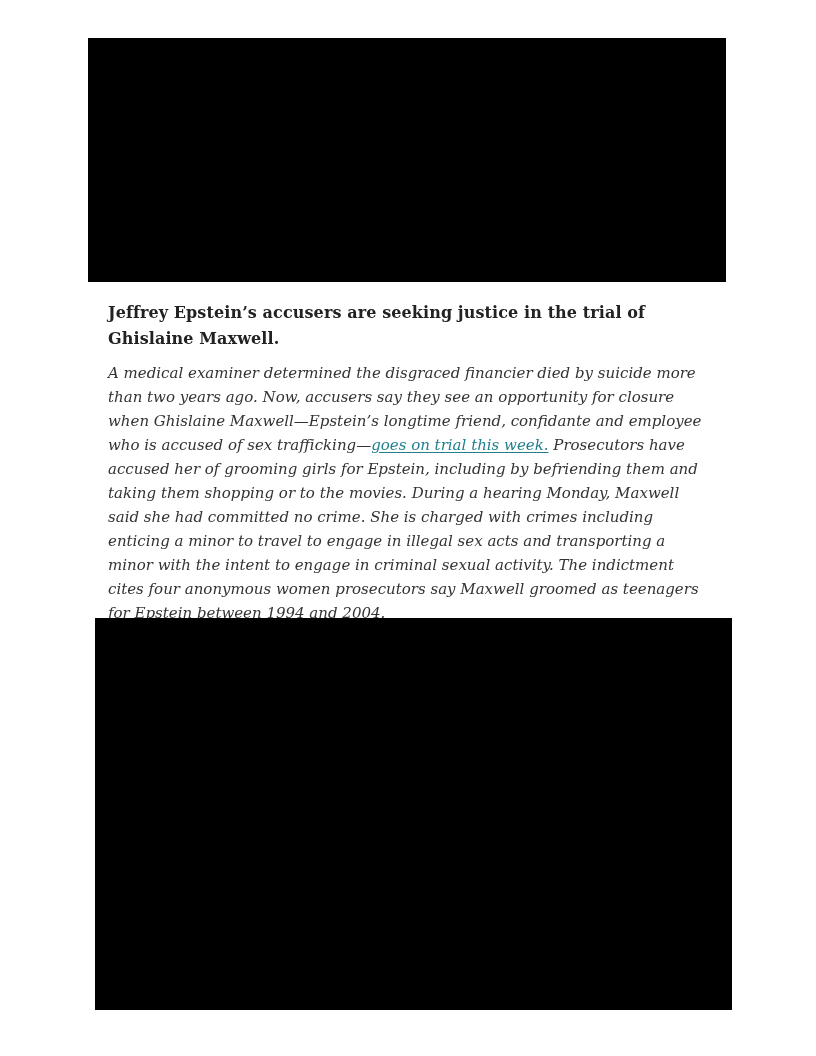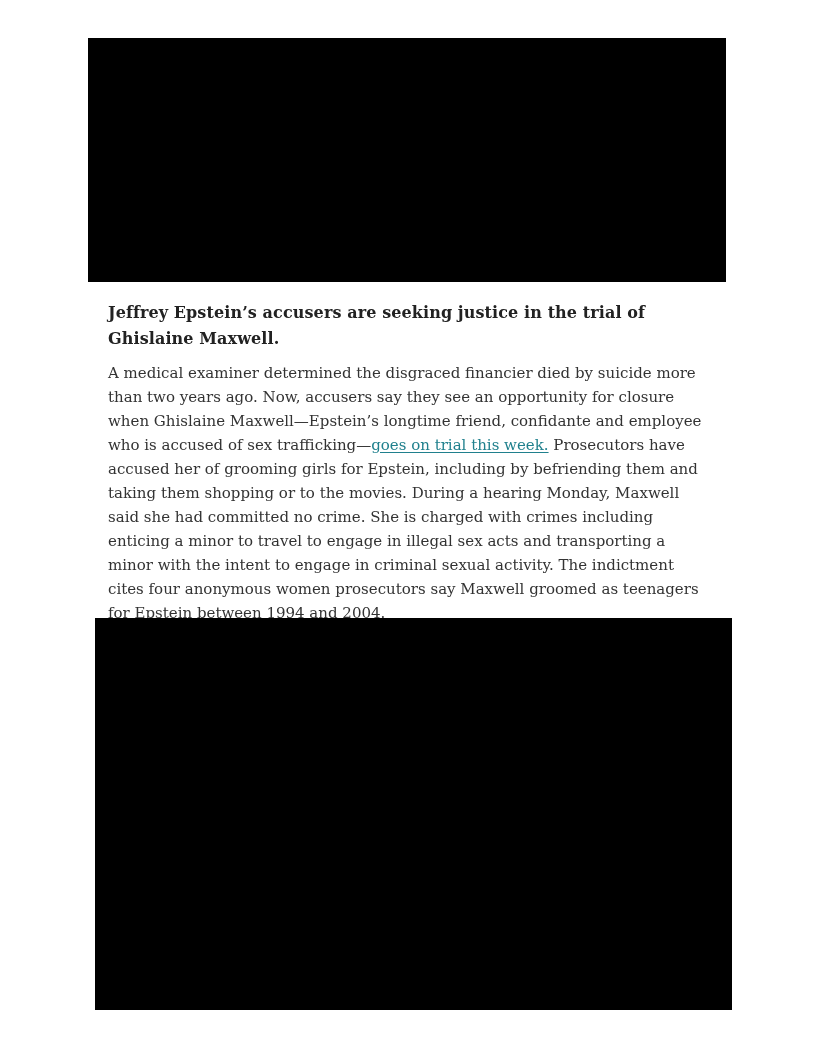--- a/index.html
+++ b/index.html
@@ -40,20 +40,21 @@
     position: absolute;
     left: 108px;
     top: 361px;
     width: 606px;
     margin: 0;
     font-family: "DejaVu Serif", serif;
     font-size: 15px;
     font-weight: normal;
     line-height: 24px;
     color: #333333;
+    font-style: italic;
   }
   .inline-link {
     color: #20808d;
     text-decoration: underline;
     text-decoration-color: #20808d;
     text-underline-offset: 2px;
     cursor: pointer;
   }
   .body-image {
     position: absolute;

